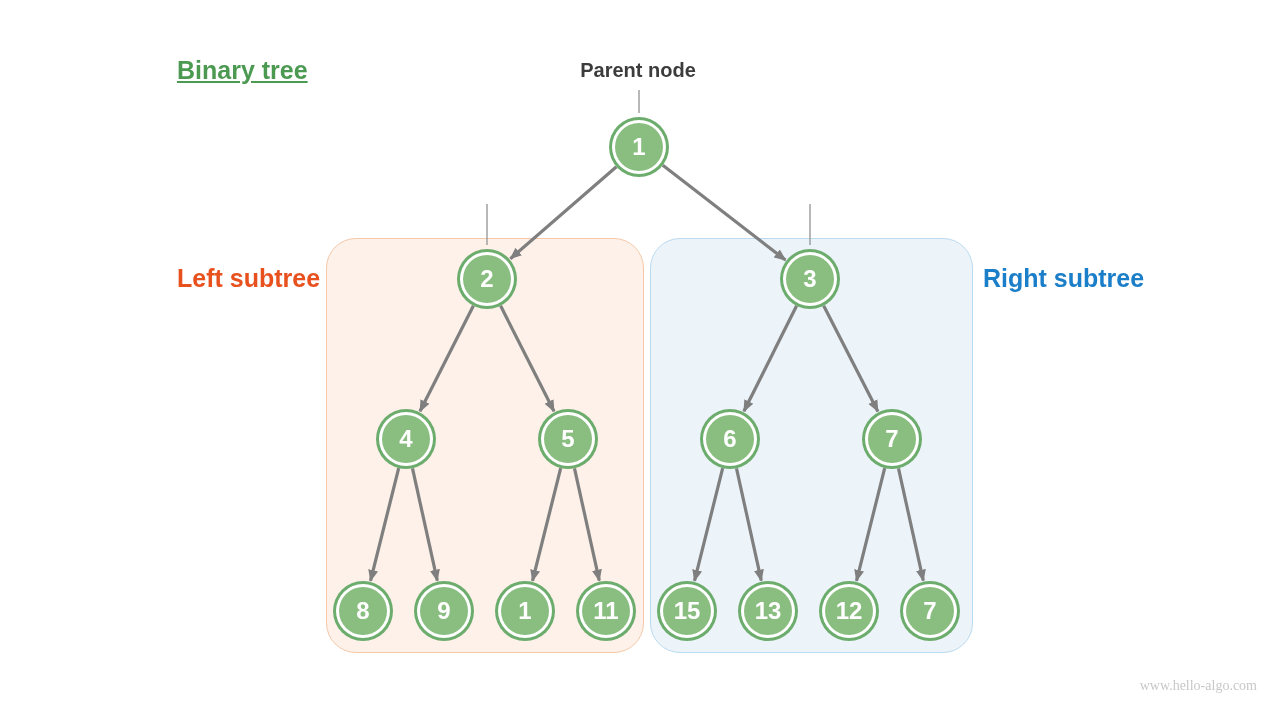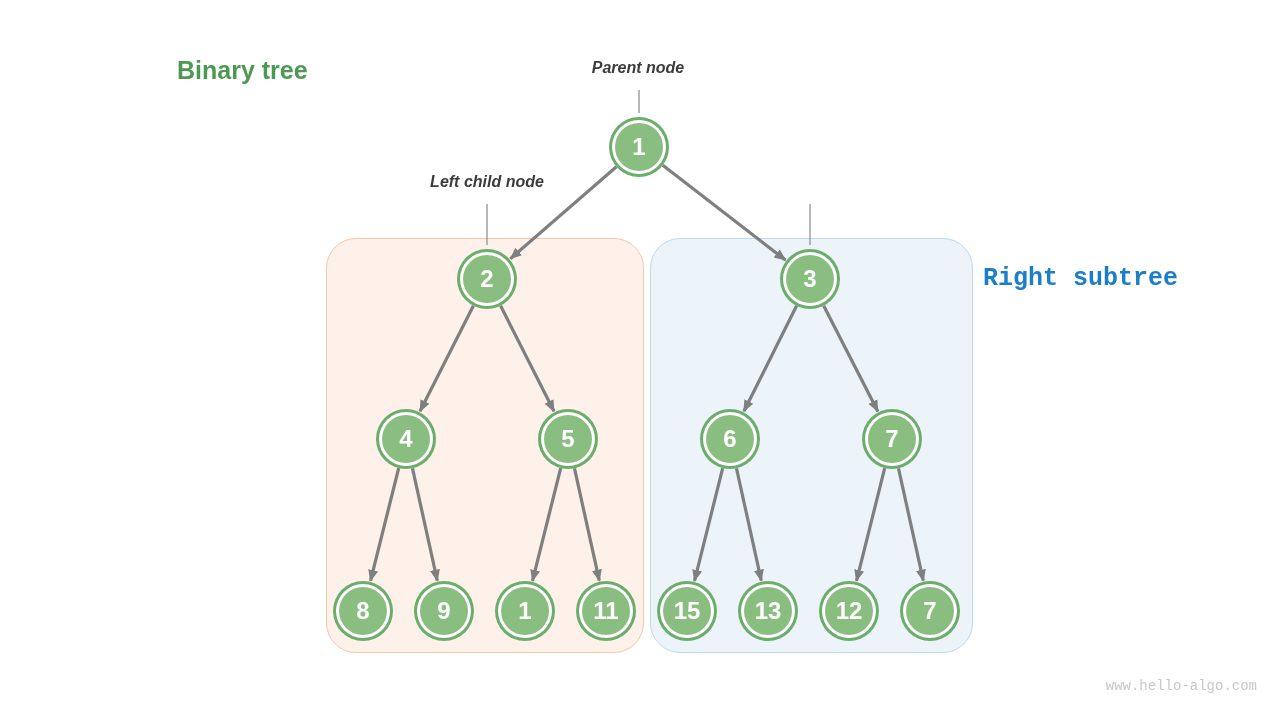--- a/index.html
+++ b/index.html
@@ -33,27 +33,27 @@
   .leader{stroke:var(--leader-gray);stroke-width:1.4px;}
   .node{
     position:absolute;width:48px;height:48px;transform:translate(-50%,-50%);
     border-radius:50%;background:var(--node-fill);
     box-shadow:0 0 0 3px #ffffff,0 0 0 6px var(--node-ring);
     color:#ffffff;font-size:24px;font-weight:700;
     display:flex;align-items:center;justify-content:center;
   }
   .lbl{position:absolute;font-weight:700;white-space:nowrap;line-height:1.1;}
   .lbl-center{transform:translateX(-50%);}
-  .lbl-title{color:var(--title-green);font-size:25px;}
-  .lbl-dark{color:var(--label-dark);font-size:16px;font-style:italic;}
+  .lbl-title{color:var(--title-green);font-size:25px;text-decoration:underline;}
+  .lbl-dark{color:var(--label-dark);font-size:20px;}
   .lbl-orange{color:var(--left-subtree-orange);font-size:25px;}
-  .lbl-blue{color:var(--right-subtree-blue);font-size:25px;font-family:Liberation Mono, monospace;}
+  .lbl-blue{color:var(--right-subtree-blue);font-size:25px;}
   .watermark{
     position:absolute;right:23px;top:678px;
-    font-family:Liberation Mono, monospace;font-size:14px;
+    font-family:Liberation Serif, serif;font-size:14px;
     color:var(--watermark-gray);
   }
 </style>
 </head>
 <body>
 
 <div class="canvas">
 
   <div class="subtree-box box-left"></div>
   <div class="subtree-box box-right"></div>
@@ -95,17 +95,17 @@
   <div class="node" style="left:444px;top:611px">9</div>
   <div class="node" style="left:525px;top:611px">1</div>
   <div class="node" style="left:606px;top:611px">11</div>
   <div class="node" style="left:687px;top:611px">15</div>
   <div class="node" style="left:768px;top:611px">13</div>
   <div class="node" style="left:849px;top:611px">12</div>
   <div class="node" style="left:930px;top:611px">7</div>
 
   <div class="lbl lbl-title" style="left:177px;top:57px">Binary tree</div>
   <div class="lbl lbl-dark lbl-center" style="left:638px;top:59px">Parent node</div>
-  <div class="lbl lbl-dark lbl-center" style="left:487px;top:173px">Left child node</div>
+  <div class="lbl lbl-orange" style="left:177px;top:265px">Left subtree</div>
   <div class="lbl lbl-blue" style="left:983px;top:265px">Right subtree</div>
 
   <div class="watermark">www.hello-algo.com</div>
 </div>
 
 </body></html>

